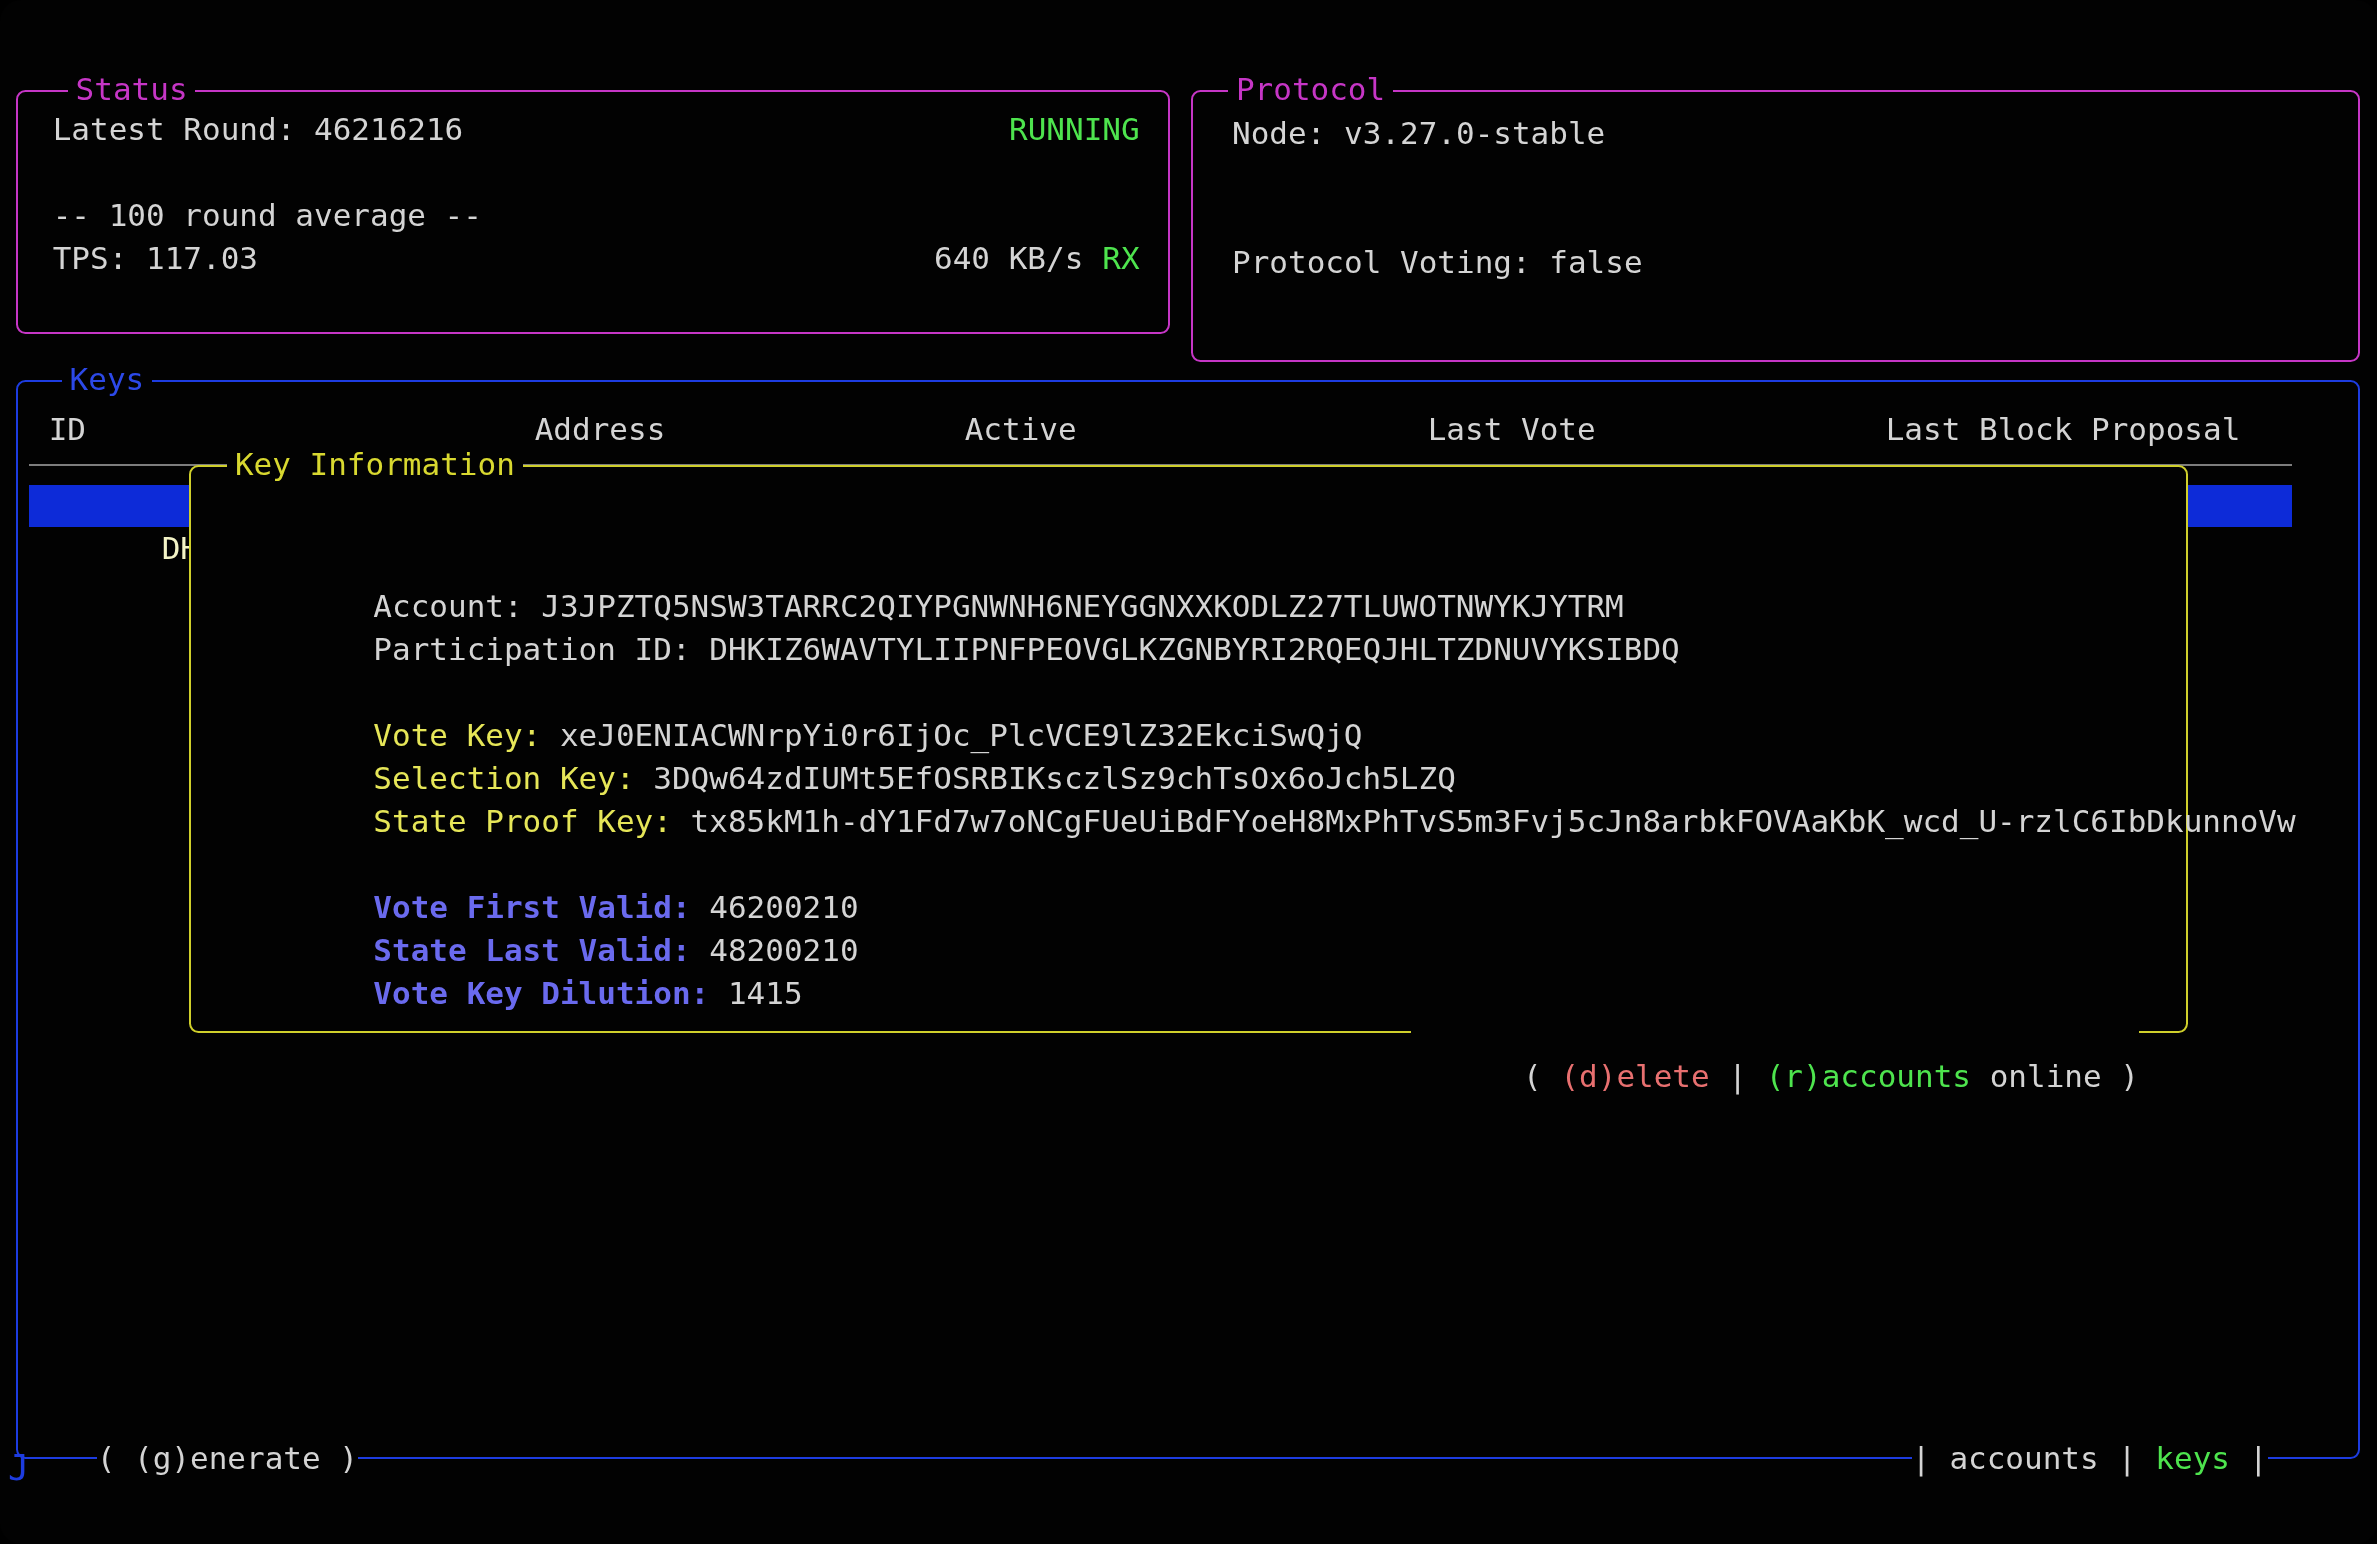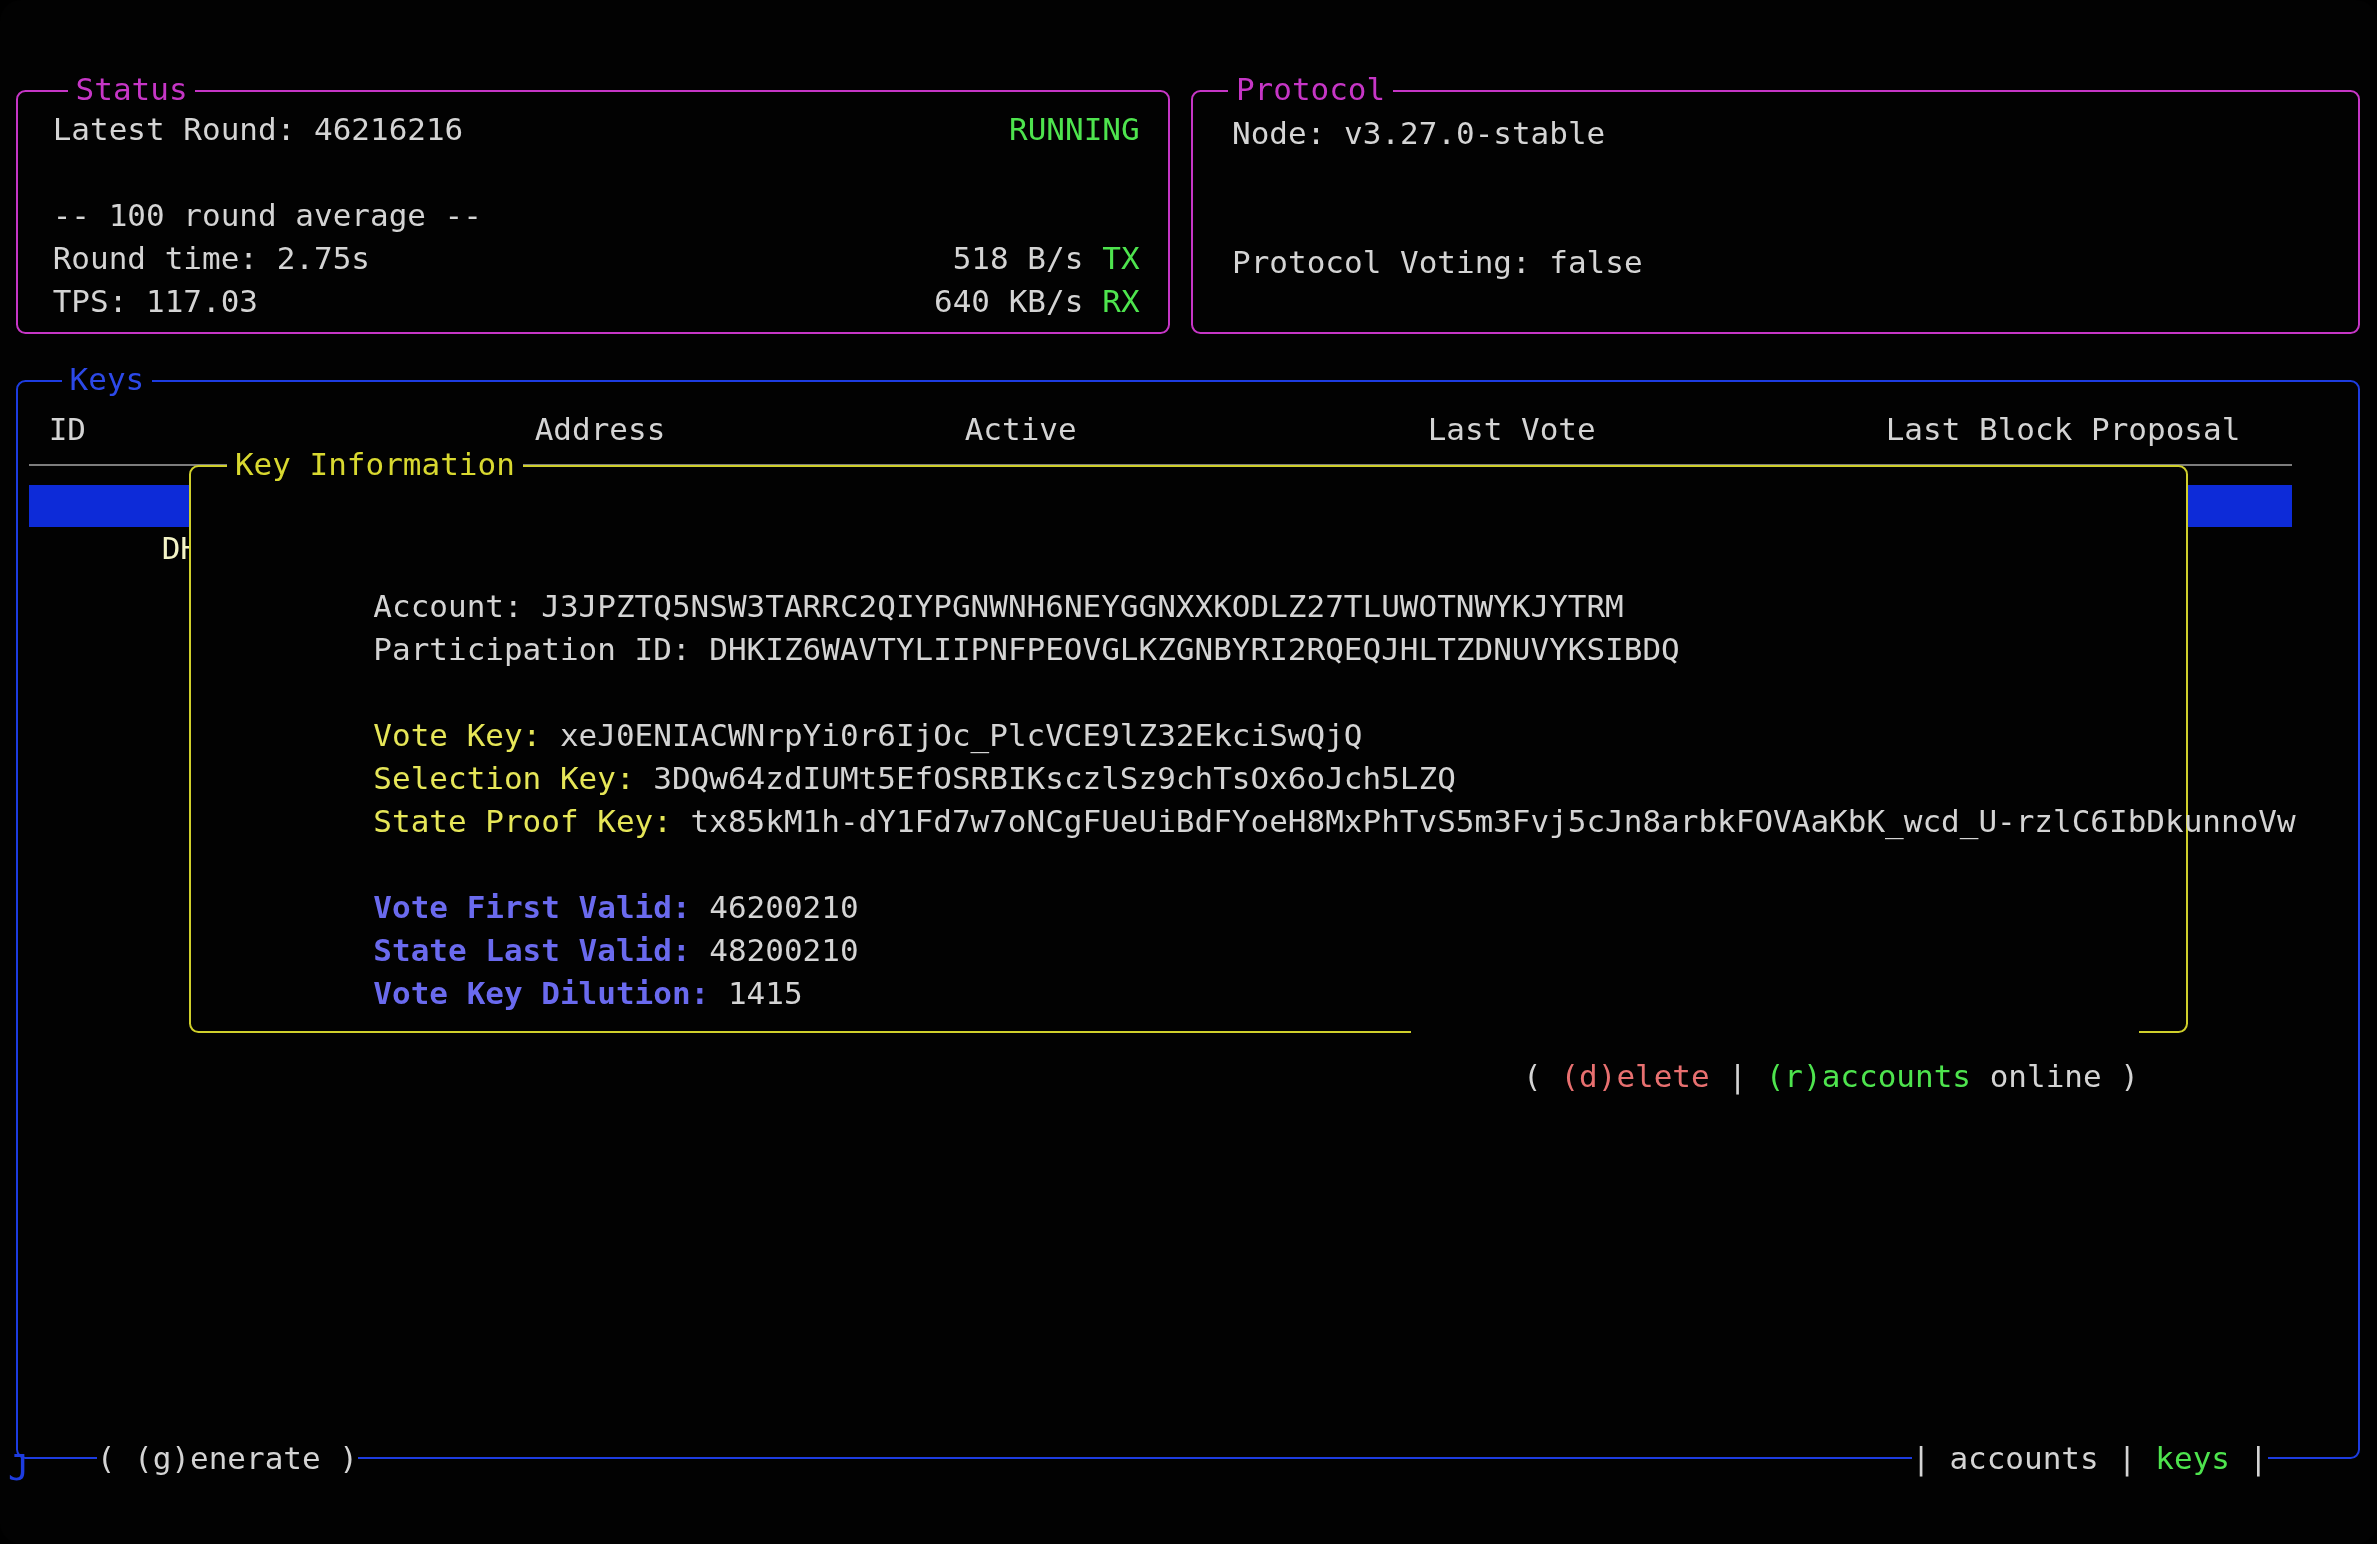--- a/index.html
+++ b/index.html
@@ -21,21 +21,21 @@
   .red{color:var(--red,#e87070);}
   .ylabel{color:var(--label_yellow,#e6e658);}
   .blabel{color:var(--label_blue,#6a6aee);font-weight:bold;}
 
   
   .status-panel{left:15.7px;top:90px;width:1154px;height:244px;border-color:var(--magenta,#c636c6);}
   .status-panel .panel-title{left:50px;color:var(--magenta,#c636c6);}
   .status-body{padding:15.7px 28px 0 35px;}
 
   
-  .protocol-panel{left:1191px;top:90px;width:1169px;height:244px;border-color:var(--magenta,#c636c6);}
+  .protocol-panel{left:1191px;top:90px;width:1169px;height:272px;border-color:var(--magenta,#c636c6);}
   .protocol-panel .panel-title{left:35px;color:var(--magenta,#c636c6);}
   .protocol-body{padding:20.4px 28px 0 39px;}
 
   
   .keys-panel{left:15.7px;top:380px;width:2344px;height:1079px;border-color:var(--blue,#1d3ce0);}
   .keys-panel .panel-title{left:44px;color:var(--blue_title,#2c49e8);}
   .col-header{position:absolute;top:26px;height:43px;line-height:43px;white-space:pre;color:var(--text,#d4d4d4);}
   .col-id{left:31px;}
   .col-address{left:490px;margin-left:27px;}
   .col-active{left:947px;}
@@ -79,27 +79,20 @@
   <div class="panel status-panel">
     <span class="panel-title">Status</span>
     <div class="status-body">
       <div class="srow">
         <span>Latest Round: 46216216</span>
         <span class="green">RUNNING</span>
       </div>
       <div class="srow"></div>
       <div class="srow">
         <span>-- 100 round average --</span>
-      </div>
-      <div class="srow">
-        <span>Round time: 2.75s</span>
-        <span class="rate">
-          <span>518 B/s</span>
-          <span class="green">TX</span>
-        </span>
       </div>
       <div class="srow">
         <span>TPS: 117.03</span>
         <span class="rate">
           <span>640 KB/s</span>
           <span class="green">RX</span>
         </span>
       </div>
     </div>
   </div>

